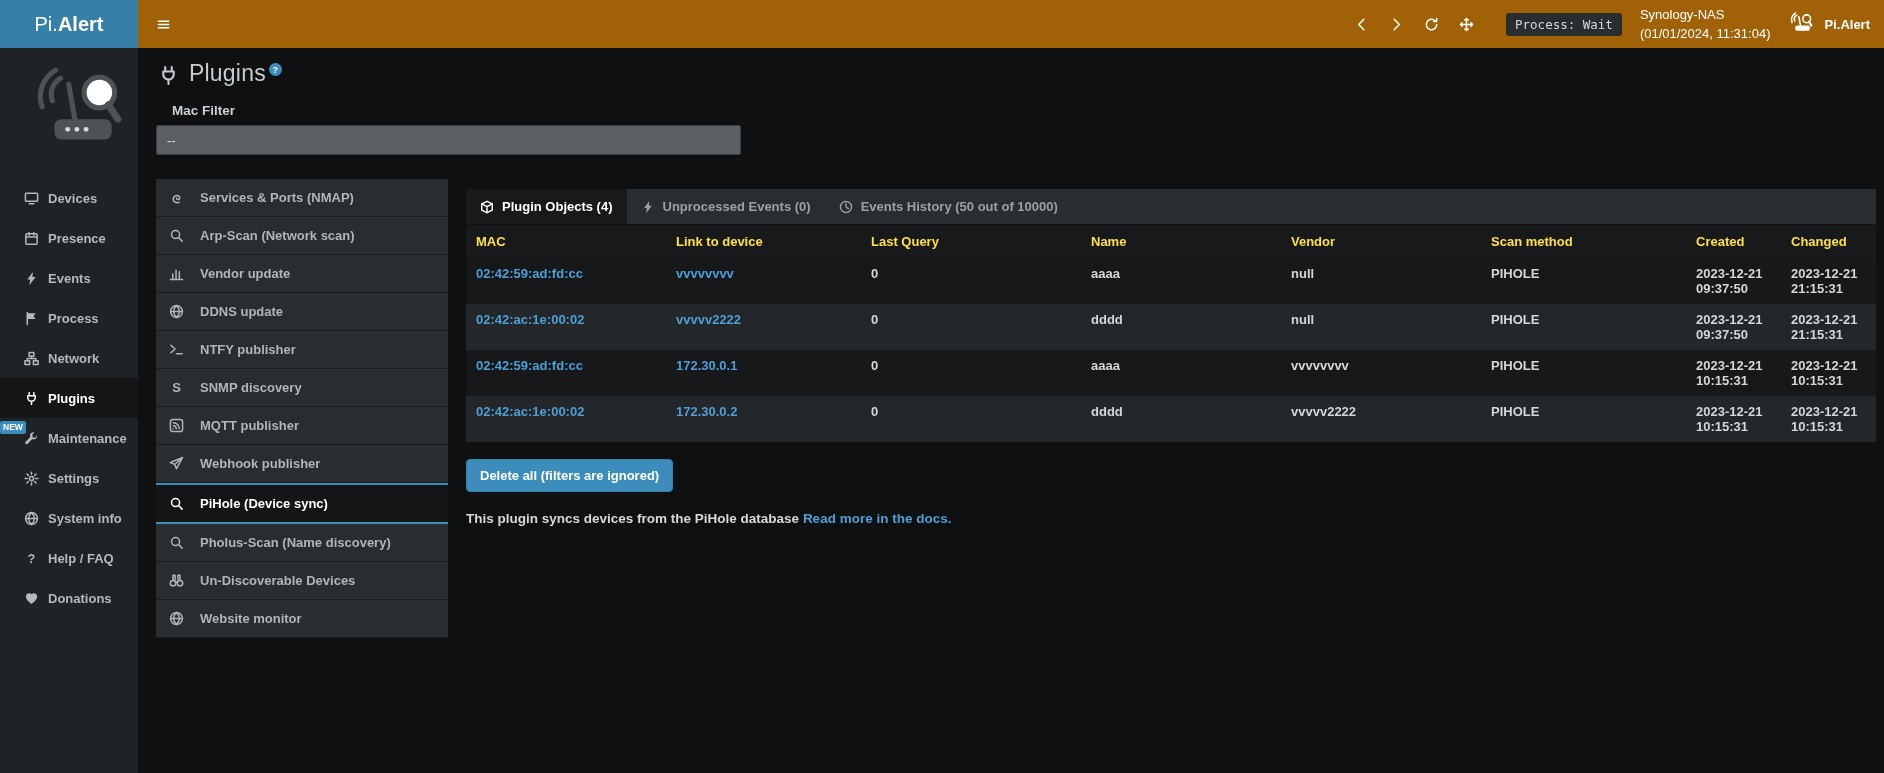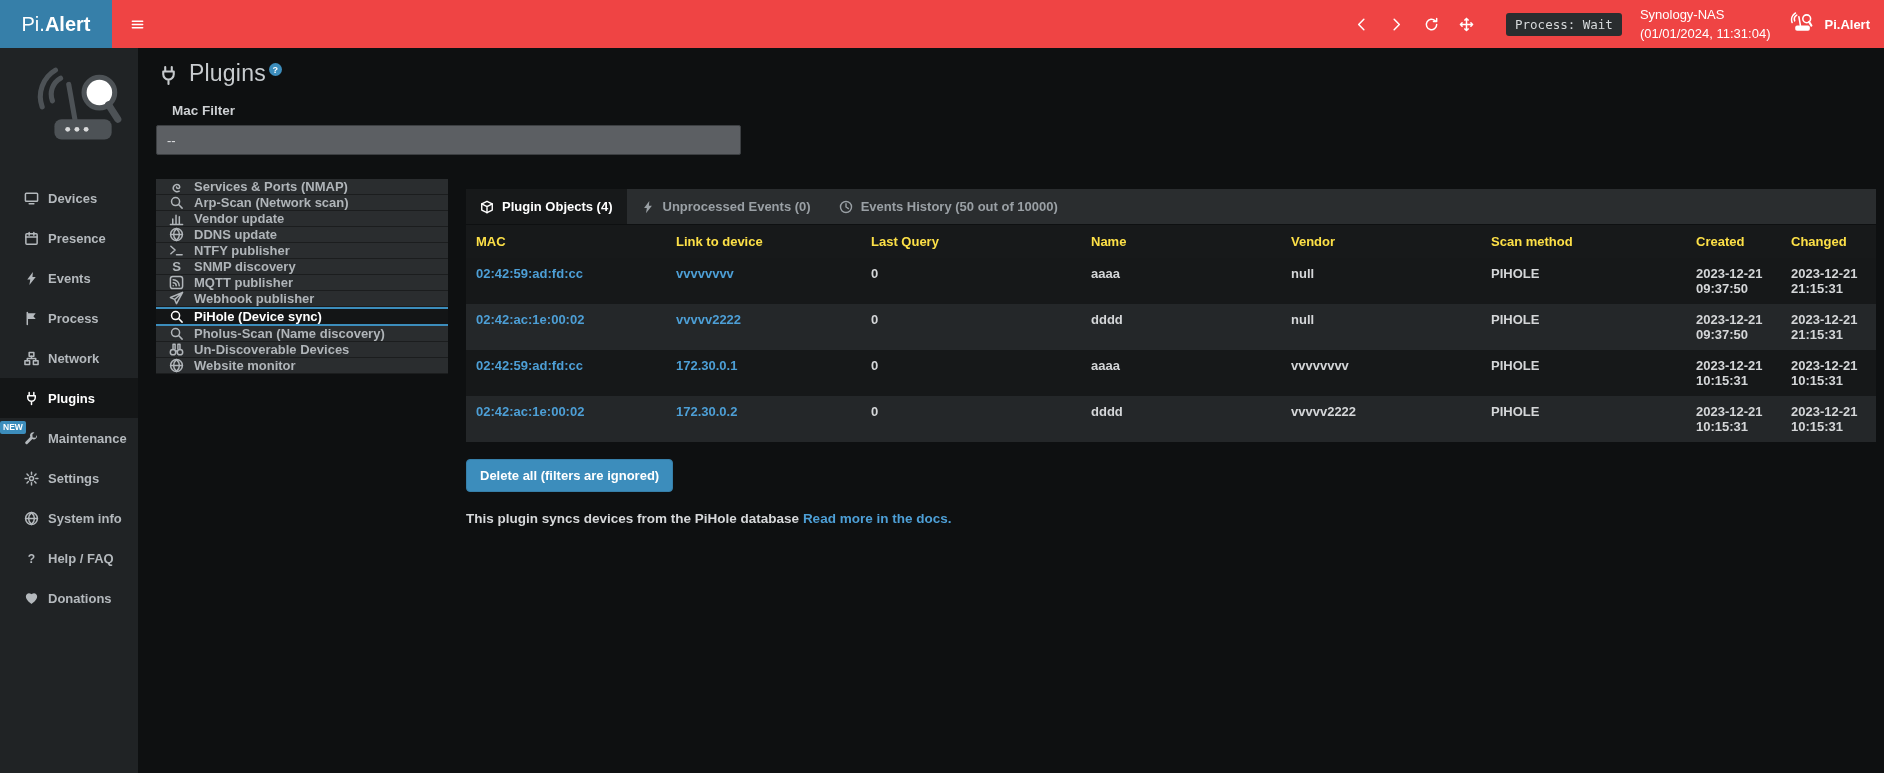--- a/index.html
+++ b/index.html
@@ -1,23 +1,23 @@
 <!DOCTYPE html>
 <html><head>
 <meta charset="utf-8">
 <style>
   *{box-sizing:border-box;margin:0;padding:0}
   html,body{width:1884px;height:773px;overflow:hidden}
   body{font-family:"Liberation Sans",sans-serif;background:#0e1011;color:#c9ccce;font-size:13px;position:relative}
 
   
   .topbar{position:absolute;top:0;left:0;right:0;height:48px;display:flex;z-index:5}
-  .brand{width:112px;background:#367fa9;color:#fff;display:flex;align-items:center;justify-content:center;font-size:20px;cursor:pointer}
+  .brand{width:138px;background:#367fa9;color:#fff;display:flex;align-items:center;justify-content:center;font-size:20px;cursor:pointer}
   .brand b{font-weight:bold}
-  .topbar-main{flex:1;background:#ef4444;display:flex;align-items:center;color:#fff;padding-right:14px}
+  .topbar-main{flex:1;background:#a16207;display:flex;align-items:center;color:#fff;padding-right:14px}
   .hamburger{background:none;border:none;color:#fff;padding:0 18px;height:48px;cursor:pointer;display:flex;align-items:center}
   .spacer{flex:1}
   .nav-ic{margin:0 10px;display:inline-flex;cursor:pointer;color:#fff}
   .process-badge{font-family:"DejaVu Sans Mono","Liberation Mono",monospace;font-size:12.5px;background:#2a2d2f;color:#d6d9db;padding:4px 9px;border-radius:3px;margin:0 18px 0 22px;white-space:nowrap}
   .host-block{font-size:13px;line-height:1.5;margin-right:18px;white-space:nowrap}
   .mini-logo{margin-right:8px;display:inline-flex}
   .app-label{font-weight:bold;font-size:13px}
 
   
   .sidebar{position:absolute;top:48px;left:0;bottom:0;width:162px;background:#202325}
@@ -33,21 +33,21 @@
   .content{position:absolute;left:138px;top:48px;right:0;bottom:0;background:#0e1011;padding:12px 8px 0 18px;overflow:hidden}
   .page-head{display:flex;align-items:flex-start;color:#c6cacd}
   .page-head .page-ic{display:inline-flex;margin:5px 10px 0 2px;color:#c6cacd}
   .page-head h1{font-size:23px;font-weight:500;color:#c8cccf;letter-spacing:.2px}
   .title-badge{width:13px;height:13px;background:#3c8dbc;border-radius:50%;color:#fff;font-size:9px;font-weight:bold;display:inline-flex;align-items:center;justify-content:center;margin:3px 0 0 3px;cursor:pointer}
   .filter-label{display:block;margin:16px 0 7px 16px;font-weight:bold;color:#cdd0d3;font-size:13.5px}
   .filter-input{display:block;width:585px;height:30px;background:#5c5f63;border:1px solid #3c3f42;color:#e0e2e4;padding:0 10px;font-size:13px;font-family:inherit;border-radius:2px}
 
   .content-row{display:flex;margin-top:24px;align-items:flex-start}
   .plugin-nav{width:292px;flex:none}
-  .plugin-item{display:flex;align-items:center;gap:10px;padding:0 13px;background:#2a2d2f;border-bottom:1px solid #1b1d1e;color:#b0b5b9;font-weight:bold;font-size:13px;cursor:pointer}
+  .plugin-item{display:flex;align-items:center;gap:16px;padding:11px 13px;background:#2a2d2f;border-bottom:1px solid #1b1d1e;color:#b0b5b9;font-weight:bold;font-size:13px;cursor:pointer}
   .plugin-item .icn{display:inline-flex;color:#b0b5b9;flex:none}
   .plugin-item.active{background:#131516;color:#fff;border-top:2px solid #3c8dbc;border-bottom:2px solid #3c8dbc}
   .plugin-item.active .icn{color:#fff}
 
   .panel{flex:1;margin:10px 0 0 18px;min-width:0}
   .tabs{display:flex;background:#2a2d2f}
   .tab{display:flex;align-items:center;gap:8px;padding:10px 14px;color:#9aa0a5;font-weight:bold;font-size:13px;cursor:pointer}
   .tab .icn{display:inline-flex}
   .tab.active{background:#17191a;color:#fff}
 

